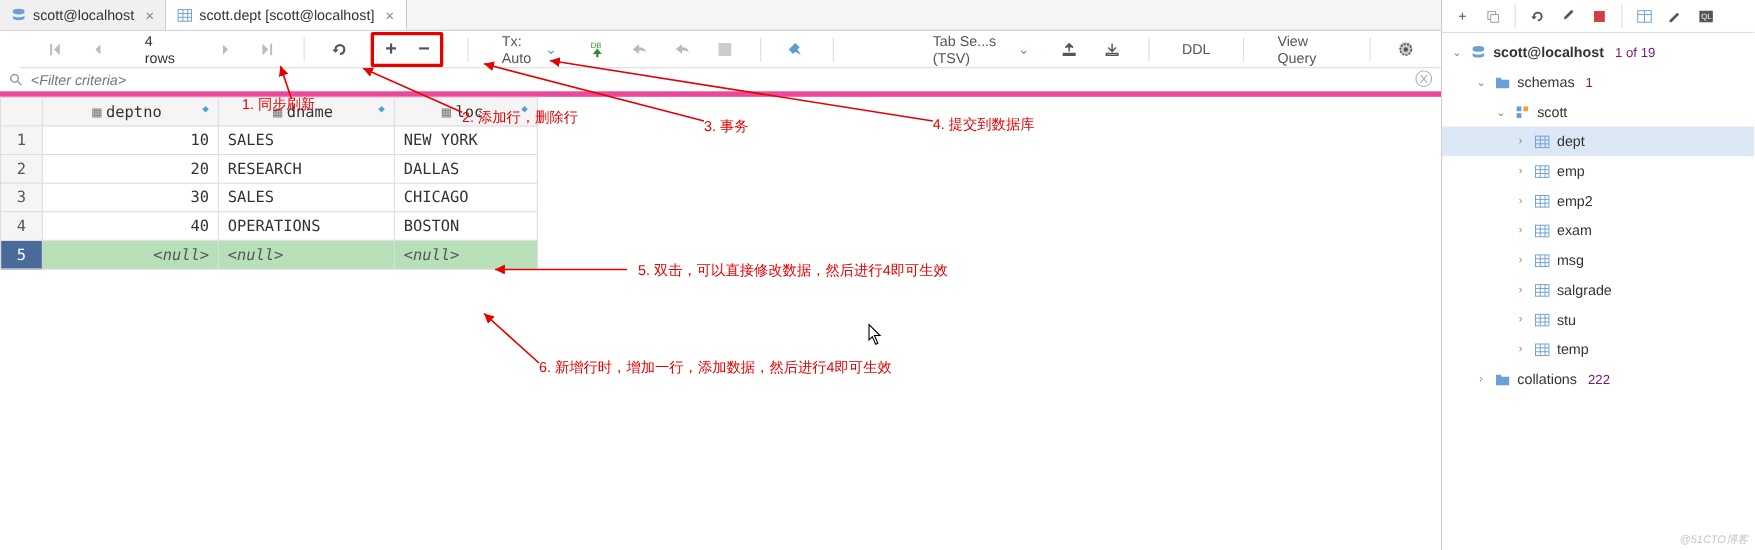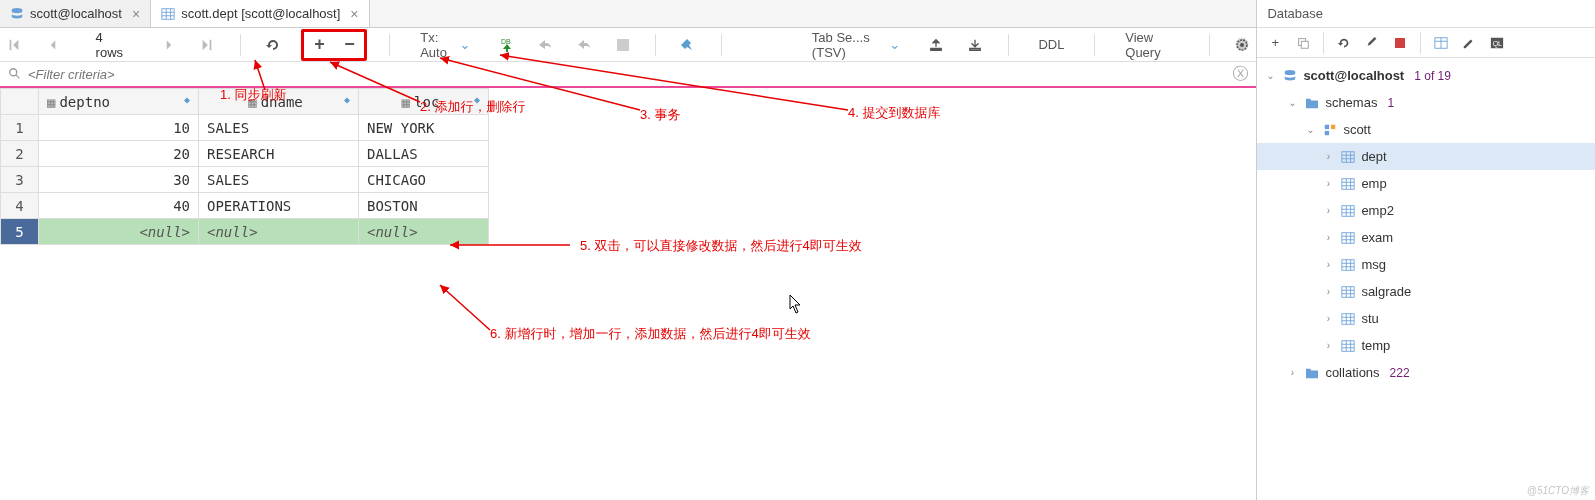--- a/index.html
+++ b/index.html
@@ -8,30 +8,30 @@
 .main { flex: 1; display: flex; flex-direction: column; border-right: 1px solid #ccc; position: relative; }
 .sidebar { width: 352px; display: flex; flex-direction: column; background: #fff; }
 
 
 .tabs { display: flex; border-bottom: 1px solid #ccc; height: 28px; background: #f5f5f5; }
 .tab { display: flex; align-items: center; padding: 0 10px; border-right: 1px solid #ccc; background: #f0f0f0; gap: 6px; }
 .tab.active { background: #fff; }
 .tab .close { color: #888; font-size: 14px; cursor: pointer; margin-left: 4px; }
 
 
-.toolbar { display: flex; align-items: center; height: 34px; padding: 0 4px; border-bottom: 1px solid #ddd; gap: 18px; }
+.toolbar { display: flex; align-items: center; height: 34px; padding: 0 22px; border-bottom: 1px solid #ddd; gap: 18px; margin-left: 18px; }
 .tb-btn { width: 26px; height: 26px; display: flex; align-items: center; justify-content: center; color: #555; cursor: pointer; border-radius: 2px; }
 .tb-sep { width: 1px; height: 22px; background: #ddd; margin: 0 4px; }
 .tb-text { padding: 0 8px; color: #555; display: flex; align-items: center; gap: 4px; }
 .rowcount { padding: 0 14px; color: #333; }
 .highlight-box { border: 3px solid #e60000; border-radius: 2px; display: flex; }
 .highlight-box .tb-btn { font-size: 18px; font-weight: bold; width: 30px; }
 
 
-.filter-bar { display: flex; align-items: center; height: 26px; padding: 0 8px; border-bottom: 2px solid #ec4899; color: #999; }
+.filter-bar { display: flex; align-items: center; height: 26px; padding: 0 8px; border-bottom: 5px solid #ec4899; color: #999; }
 .filter-bar input { border: none; outline: none; flex: 1; font-style: italic; color: #999; font-size: 13px; }
 .filter-bar .clear { color: #aaa; cursor: pointer; font-size: 16px; }
 
 
 .grid { font-family: Consolas, monospace; font-size: 14px; }
 .grid table { border-collapse: collapse; }
 .grid th, .grid td { border: 1px solid #ddd; padding: 3px 8px; height: 26px; text-align: left; }
 .grid th { background: #f5f5f5; font-weight: normal; color: #333; text-align: center; }
 .grid .rownum { background: #f5f5f5; text-align: center; width: 38px; color: #555; }
 .grid .col-deptno { width: 160px; text-align: right; }
@@ -199,21 +199,21 @@
         </span>
       <input placeholder="&lt;Filter criteria&gt;" style="">
       <span class="clear">ⓧ</span>
     </div>
 
     <div class="grid">
       <table>
         <tbody>
             <tr>
           <th class="rownum"></th>
-          <th class="col-deptno" style="text-align:left;"><span class="header-icon">▦</span><span>deptno</span><span class="sort-ind">◆</span></th>
+          <th class="col-deptno" style="text-align:center;"><span class="header-icon">▦</span><span>deptno</span><span class="sort-ind">◆</span></th>
           <th class="col-dname"><span class="header-icon">▦</span><span>dname</span><span class="sort-ind">◆</span></th>
           <th class="col-loc"><span class="header-icon">▦</span><span>loc</span><span class="sort-ind">◆</span></th>
         </tr>
         <tr>
           <td class="rownum">1</td>
           <td class="col-deptno">10</td>
           <td class="col-dname">SALES</td>
           <td class="col-loc">NEW YORK</td>
         </tr>
         <tr>
@@ -261,21 +261,20 @@
     </svg>
     <div class="anno" style="left:220px;top:86px;">1. 同步刷新</div>
     <div class="anno" style="left:420px;top:98px;">2. 添加行，删除行</div>
     <div class="anno" style="left:640px;top:106px;">3. 事务</div>
     <div class="anno" style="left:848px;top:104px;">4. 提交到数据库</div>
     <div class="anno" style="left:580px;top:237px;">5. 双击，可以直接修改数据，然后进行4即可生效</div>
     <div class="anno" style="left:490px;top:325px;">6. 新增行时，增加一行，添加数据，然后进行4即可生效</div>
   </div>
 
   <div class="sidebar">
-    <div class="side-title">Database</div>
     <div class="side-toolbar">
       <div class="tb-btn">+</div>
       <div class="tb-btn">
           <svg width="14" height="14" viewBox="0 0 16 16">
             <rect x="3" y="3" width="8" height="8" fill="none" stroke="#999"></rect>
             <rect x="6" y="6" width="8" height="8" fill="#fff" stroke="#999"></rect>
           </svg>
         </div>
       <div class="tb-sep"></div>
       <div class="tb-btn">

